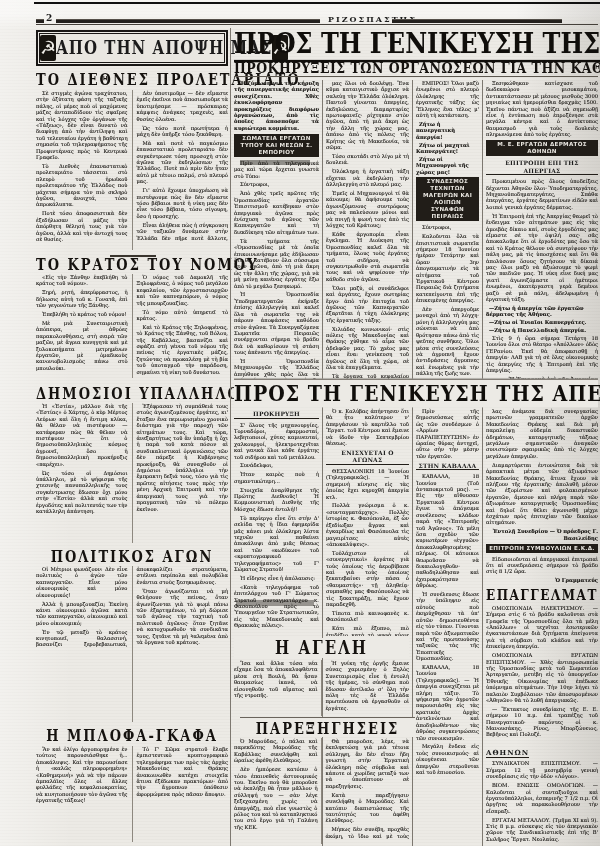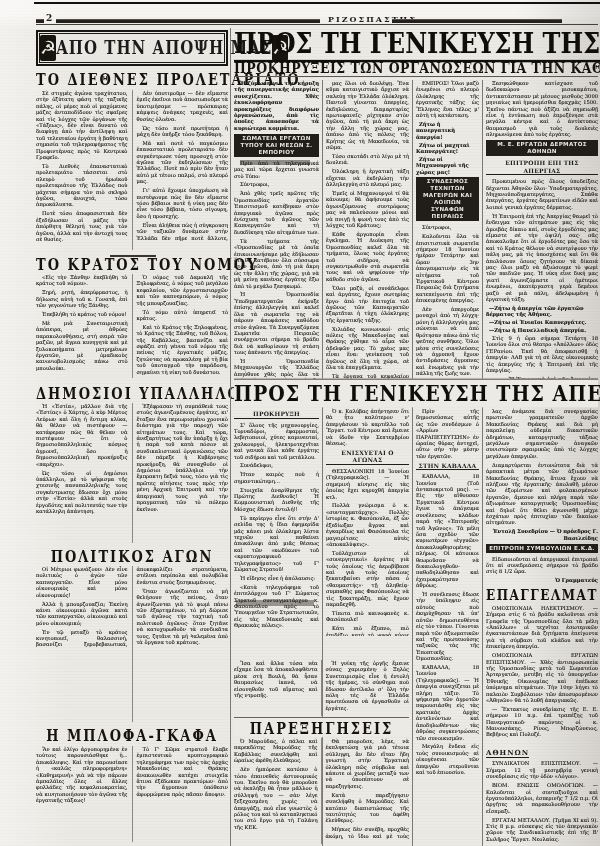--- a/index.html
+++ b/index.html
@@ -190,26 +190,29 @@
   <div class="abs col" style="left:416px;top:408px;width:63px;height:438px;">
       <div class="t-p">Πρὶν τῆς δημοσιεύσεως αὐτῆς ὡς τῶν συνδέσμων ὁ «Ἀρρίων ΠΑΡΑΠΕΤΕΥΤΣΗΝ» ἐν ὡραίας θύρας ἀντηχεῖ, οὕτω σὴν τὴν μέσην τῶν ἐργατῶν.</div>
       <div class="t-ubd">ΣΤΗΝ ΚΑΒΑΛΛΑ</div>
       <div class="t-p">ΚΑΒΑΛΛΑ, 18 Ἰουνίου (Τοῦ ἀνταποκριτοῦ μας). — Εἰς τὴν αἴθουσαν Ἐργατικοῦ Κέντρου ἔγινε τὸ ἀπόγευμα συνέλευσις κλάδων παρὰ τῆς «Ἐπιτροπῆς τοῦ Ἀγῶνος». Τὰ μέλη ὅσα σχεδὸν τῶν κυριωτέρων «ἐγγυῶν» ἀποκαλυφθησομένης πλήρως. Οἱ κάτοικοι θεωροῦσαν νὰ δικαιολογηθοῦν· παθοδηλώθησαν καὶ ἐχειροκρότησαν ἀθρόως.</div>
       <div class="t-p">Ἡ συνέλευσις ἔδωσε τὴν ὑπόληψιν εἰς αὐτοὺς ποὺ ἐκηρύχθησαν τὰ ὑπ' αὐτῶν δημοσιευθέντα εἰς τὸν τύπον. Γίνονται παρὰ τῶν ἀξιωματικῶν καὶ τῆς πρωτευούσης ταξικῶς τὰς τῆς Ἐποπτικῆς Ὁμοσπονδίας.</div>
       <div class="t-p">ΚΑΒΑΛΛΑ, 18 Ἰουνίου (Τηλεγραφικῶς). — Ἡ ἀπεργία συνεχίζεται μὲ πλήρη τάξιν. Τὸ ψήφισμα τῶν ἀγροτῶν παρουσιάσθη εἰς τὰς κρατικὰς ἀρχὰς ἀντελνόντων καὶ ἀποδηλωθέντων τὰς ἀθρόας συγκεντρώσεις τῶν συνοικισμῶν.</div>
       <div class="t-p">Μεγάλη ἔνδεια εἰς τοὺς συνοικισμούς· αἱ οἰκογένειαι τῶν ἀπεργῶν στεροῦνται καὶ τοῦ ἐπιουσίου.</div>
     </div>
   <div class="abs col" style="left:486px;top:408px;width:112px;height:438px;"><div class="t-p">λας ἀνάμεσα διὰ συνεργασίας πρωτινῶν γραμματειῶν ἀρχῶν Μακεδονίας Θράκης καὶ διὰ μὴ παραλείψῃ οὐδεμία δικαστικῶν ἀδημάτων, καταργητικῆς τάξεως μεγάλων σημαντικῶν ἀναγκῶν συνιστώμεν σφαιρικῶς ἀπὸ τὶς λόγχες μεγάλων ἀπεργιῶν.</div><div class="t-p">Διαμαρτύρεται ἐντονώτατα διὰ τὰ ἁρπακτικὰ μέτρα τῶν ἀξιωμάτων Μακεδονίας Θράκης, ἅτινα ἔχουν νὰ πλήξουν τῆς ἐργατικῆς· ἀπολυθῆ μέσον τῶν ἐξορίστων καὶ φυλακισμένων ἐργατῶν, ἅμεσον καὶ πλήρη παρὰ τῶν ἀξιωμάτων καταργητικῆς Ὁμοσπονδίας καὶ δηλοῖ ὅτι θέλει ἀγωνισθῆ μέχρι ἐσχάτων πρὸς ἐπιτυχίαν τῶν δικαίων αἰτημάτων.</div><div class="t-sig">Ἐντολῇ Συνεδρίου — Ὁ πρόεδρος Γ. Βασιλείδης</div><div class="t-band">ΕΠΙΤΡΟΠΗ ΣΥΜΒΟΥΛΙΩΝ Ε.Κ.Δ.</div><div class="t-p">Εἰδοποιοῦνται αἱ ἀπεργιακαὶ ἐπιτροπαὶ ὅτι αἱ συνεδριάσεις σήμερον τὸ βράδυ στὶς 8 1/2 ὥρα.</div><div class="t-sig">Ὁ Γραμματεύς</div><div class="t-bighead">ΕΠΑΓΓΕΛΜΑΤΙΚΑ</div><div class="t-entry">ΟΜΟΣΠΟΝΔΙΑ ΗΛΕΚΤΡΙΣΜΟΥ. — Σήμερα στὶς 6 τὸ βράδυ καλοῦνται στὰ Γραφεῖα τῆς Ὁμοσπονδίας ὅλα τὰ μέλη «Ἀπόλλων» οἱ τεχνῖται ἐσωτερικῶν ἐγκαταστάσεων διὰ ζητήματα ἐπείγοντα γιὰ τὴ σύμβασι τοῦ κλάδου καὶ τὴν ἐπικείμενη ἀπεργία.</div><div class="t-entry">ΟΜΟΣΠΟΝΔΙΑ ΕΡΓΑΤΩΝ ΕΠΙΣΙΤΙΣΜΟΥ. — Χθὲς ἀντιπροσωπεία τῆς Ὁμοσπονδίας μετὰ τοῦ Σωματείου Ἀρτεργατῶν, μετέβη εἰς τὸ ὑπουργεῖον Ἐθνικῆς Οἰκονομίας καὶ ἐπέδωκε ὑπόμνημα αἰτημάτων. Τὴν 10ην λήγει τὸ παλαιὸν Συμβόλαιον· τῶν ἀποσυρομένων «Ἀθηνῶν» θὰ τὸ λυθῆ ἀπεργιακῶς.</div><div class="t-entry">— Ἔκτακτος συνεδρίασις τῆς Ε. Ε. σήμερον 10 π.μ. ἐπὶ τραπέζης τοῦ Πανεργατικοῦ· παρόντες οἱ κ. Μανουσάκης, Ρίνος, Μπορζώνειος, Βεβῆνος καὶ Πολυζέ.</div><div class="t-listhead">ΑΘΗΝΩΝ</div><div class="t-entry">ΣΥΝΔΙΚΑΤΟΝ ΕΠΙΣΙΤΙΣΜΟΥ. — Σήμερα 12 τῇ μεσημβρίᾳ γενικὴ συνεδρίασις εἰς τὴν ὁδὸν «Λόγου».</div><div class="t-entry">ΒΙΟΜ. ΕΝΩΣΙΣ ΟΜΟΛΟΓΙΩΝ. — Καλοῦνται οἱ συνταξιοῦχοι καὶ ἐργατοϋπάλληλοι, ἑσπερινῆς 7 1/2 π.μ. Οἱ ἀργῆτες νὰ παρακολουθήσουν τὴν εἴσπραξι.</div><div class="t-entry">ΕΡΓΑΤΑΙ ΜΕΤΑΛΛΟΥ. (Τμῆμα ΧΙ καὶ 9). Στὶς 8 μ.μ. σύσκεψις εἰς τὸν ἀπεργιακὸν χῶρον τῆς Συνδικαλιστικῆς ἐπὶ τῆς Β' Σωλῆρος Ἔργατ. Νεολαίας.</div></div>
 
+  <div class="abs" style="left:234px;top:638px;width:175px;height:20px;background:#eceae5;text-align:center;">
+    <span class="secthead" style="position:static;display:inline-block;font-size:15px;">Η ΑΓΕΛΗ</span>
+  </div>
   <div class="abs col" style="left:234px;top:660px;width:175px;height:56px;column-count:2;column-gap:8px;column-rule:1px solid #8d887f;">
       <div class="t-p">Ἴσα καὶ ἄλλα τόσα νέα εἴχαμε ὅσα τὰ ἀποκαλυφθέντα μέσα στὴ Βουλή, θὰ ἦσαν θαυμασίως ἱκανά, νὰ εἰσονηθοῦν τοῦ αἵματος καὶ τῆς ντροπῆς.</div>
       <div class="t-p">Ἡ γνίκη τῆς ὀργῆς ἔμεινε σύνας χαρισμένη· ὁ Ξηλὸς Συνεταιρισμὸς εἶνε ἡ ἐντολὴ τῆς ἡμέρας, τὸ σύνθημα ποὺ ἔδωσαν ἀντίλαλο σ' ὅλη τὴν πόλη τὲς δὲ Ἑλλάδα πρωτεύουσα νὰ ἐργασθοῦν οἱ ἐργάτες.</div>
     </div>
 
-  <div class="abs" style="left:234px;top:717px;width:175px;height:19px;background:#eceae5;text-align:center;border-top:1px solid #6a645c;text-decoration:underline;">
+  <div class="abs" style="left:240px;top:717px;width:175px;height:19px;background:#eceae5;text-align:center;border-top:1px solid #6a645c;text-decoration:underline;">
     <span class="secthead" style="position:static;display:inline-block;font-size:13px;">ΠΑΡΕΞΗΓΗΣΕΙΣ</span>
   </div>
   <div class="abs col" style="left:234px;top:738px;width:175px;height:106px;column-count:2;column-gap:8px;column-rule:1px solid #8d887f;">
       <div class="t-p">Ὁ Μαρούδας, ὁ πάλαι καὶ παρεκδότης Μαρούδας τῆς Καβάλλας συνελήφθη καὶ ὡραίως ἀφέθη ἐλεύθερος.</div>
       <div class="t-p">Δὲν ἠμπόρεσε κατόπιν ὁ τόσο ἐπαινεθεὶς ἀστυνομικός του. Ἐκεῖνο ποὺ θὰ μποροῦσε νὰ ἐκπλήξῃ θὰ ἦταν μᾶλλον ἡ σύλληψή του — σὰν λέγε ξεξεχασμένη χωρὶς νὰ ἀπεργάζῃ, ποὺ εἶνε γνωστὸς ὁ ρόλος του καὶ τὸ καταπληκτικό του στὸ ἔργο γιὰ τὴ Γαλάνη τῆς ΚΕΚ.</div>
       <div class="t-p">Θὰ μποροῦσε, λέμε, νὰ ἐκπληκτώσῃ γιὰ μιὰ τέτοια σύλληψη, ἂν δὲν εἴταν ἤδη γνωστὴ στὴν Ἐργατικὴ ὁλόκληρη πῶς σύμβολα καὶ κάποτε οἱ χωρίδες μεταξύ των νὰ ὑποπίπτουν σὲ παρεξηγήσεις.</div>
       <div class="t-p">Κατὰ παρεξήγησιν συνελήφθη ὁ Μαρούδας. Καὶ κατόπιν διαπιστώσεως τῆς ταυτότητός του ἀφέθη ἐλεύθερος.</div>
       <div class="t-p">Μήπως δὲν συνέβη, προχθὲς ἀκόμη, τὸ ἴδιο καὶ μὲ τοὺς ἀρχηγούς;</div>
     </div>
 

